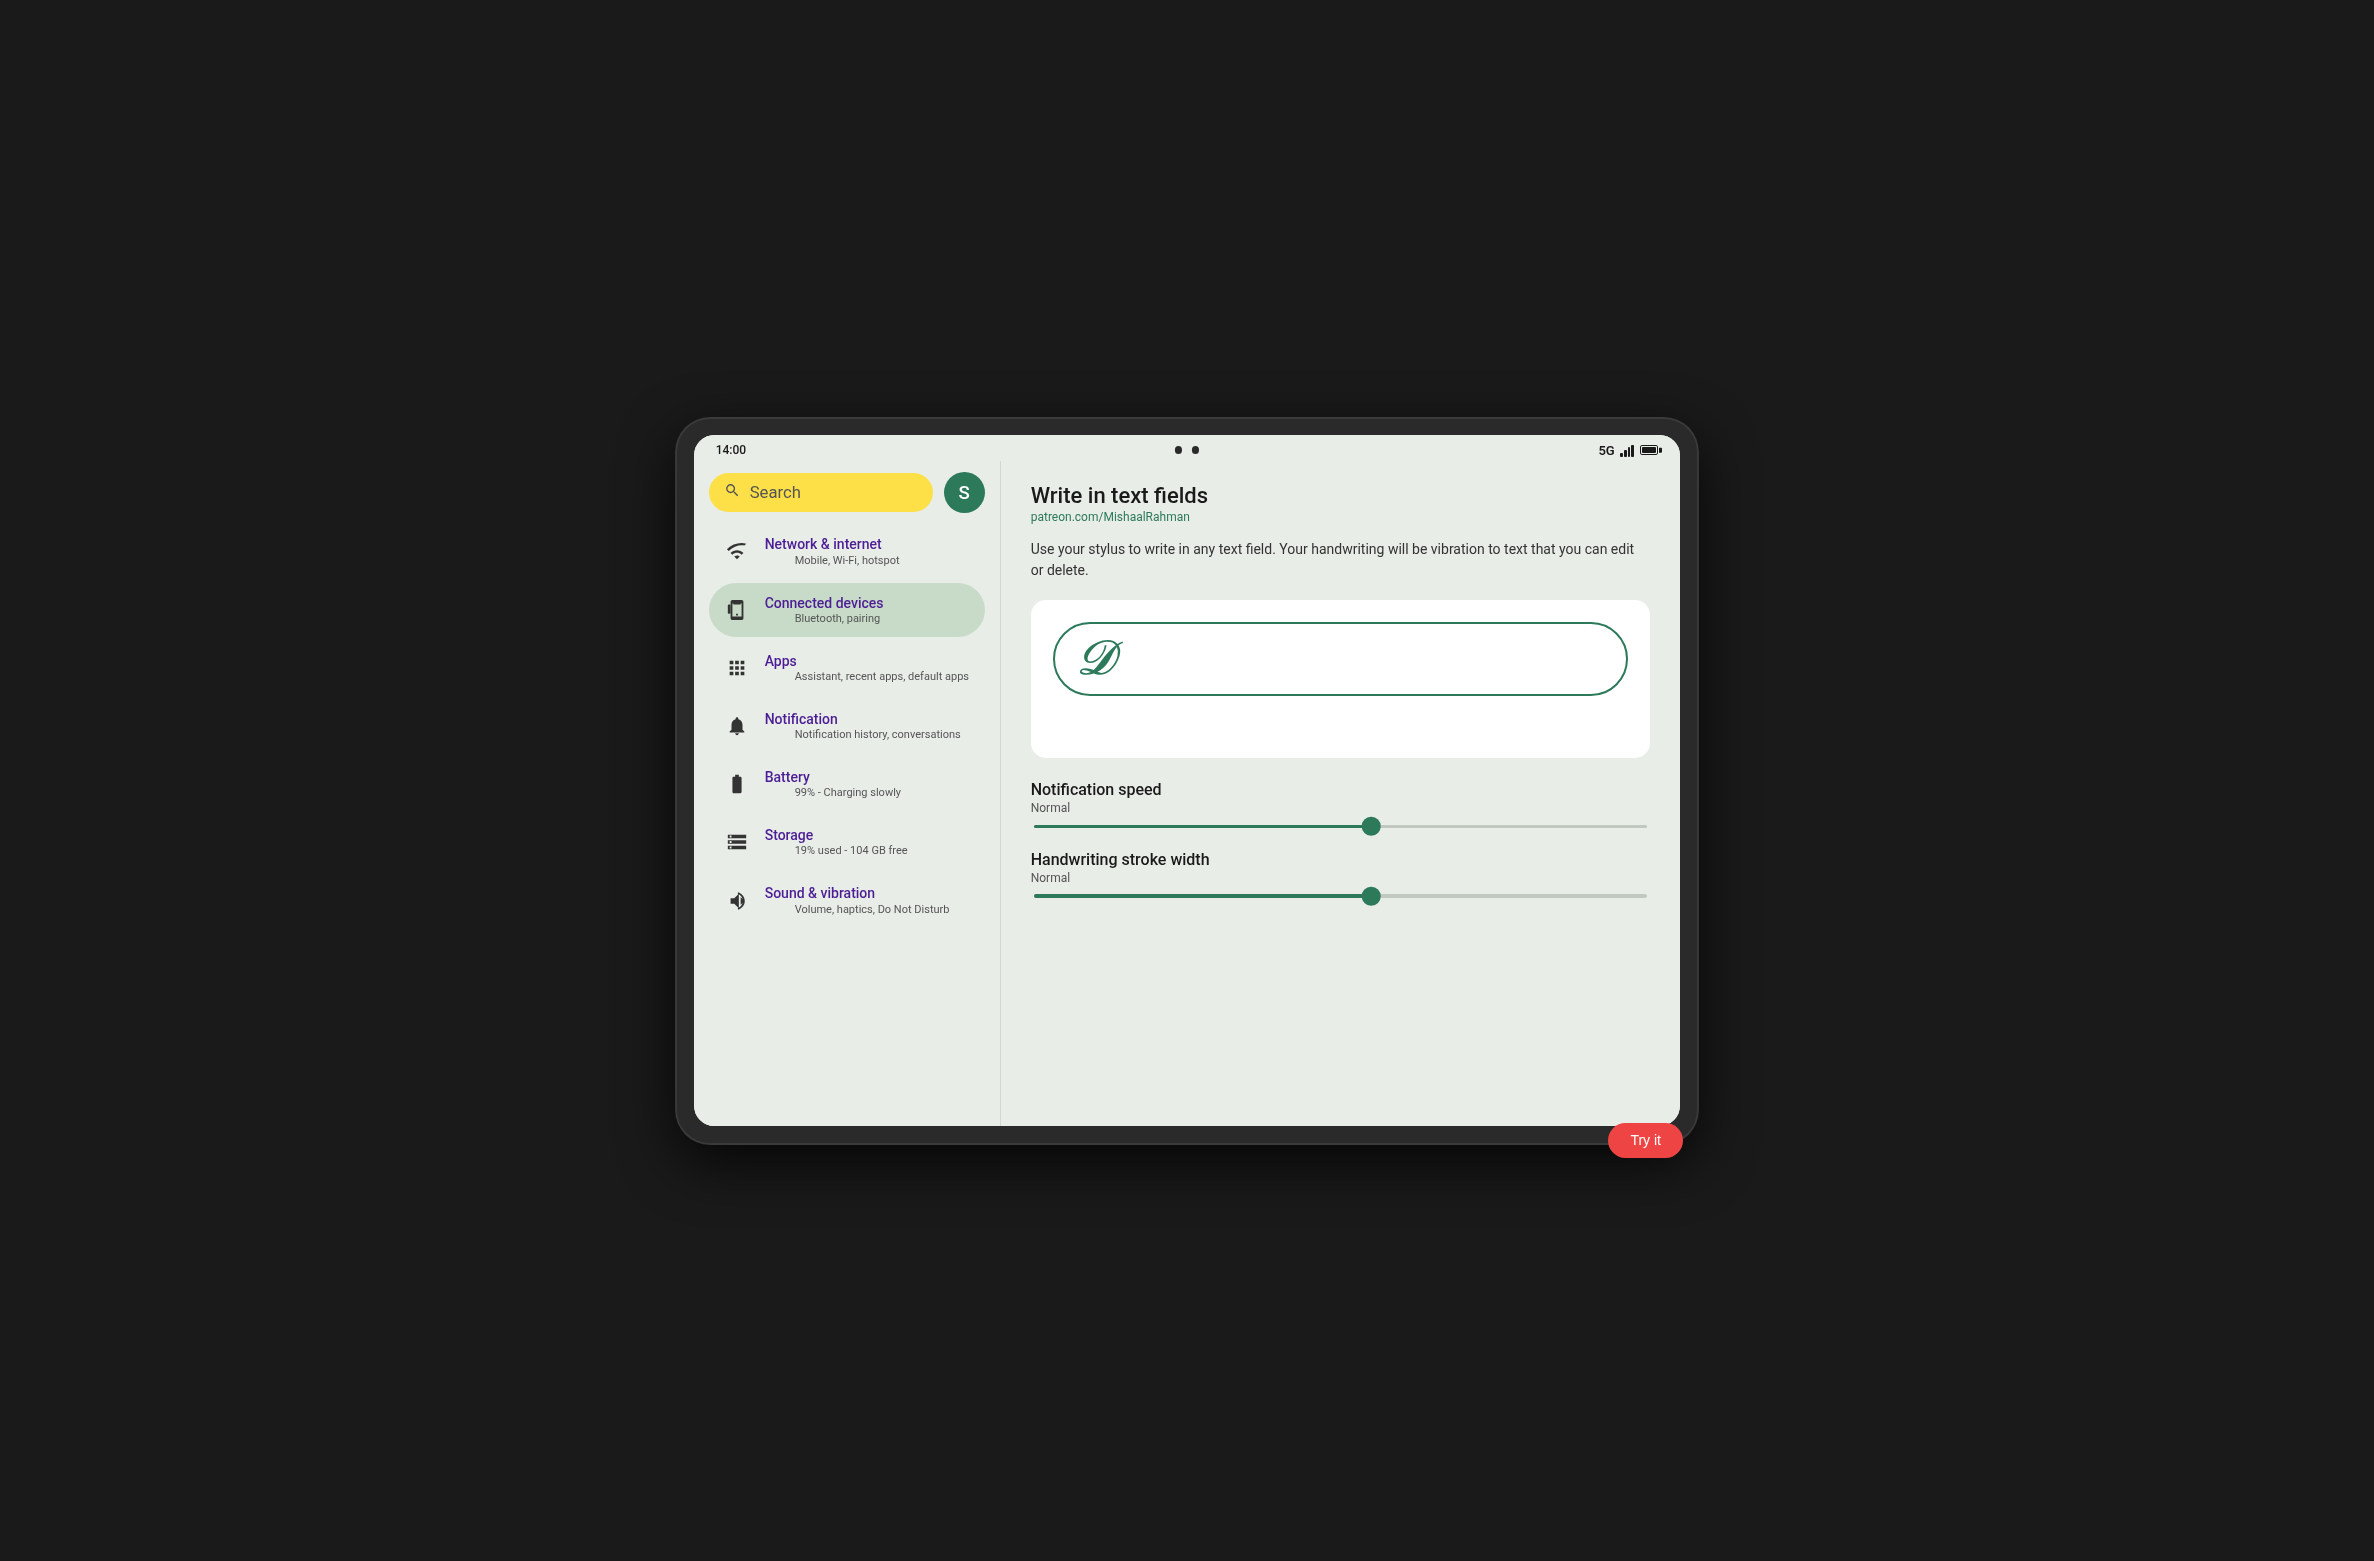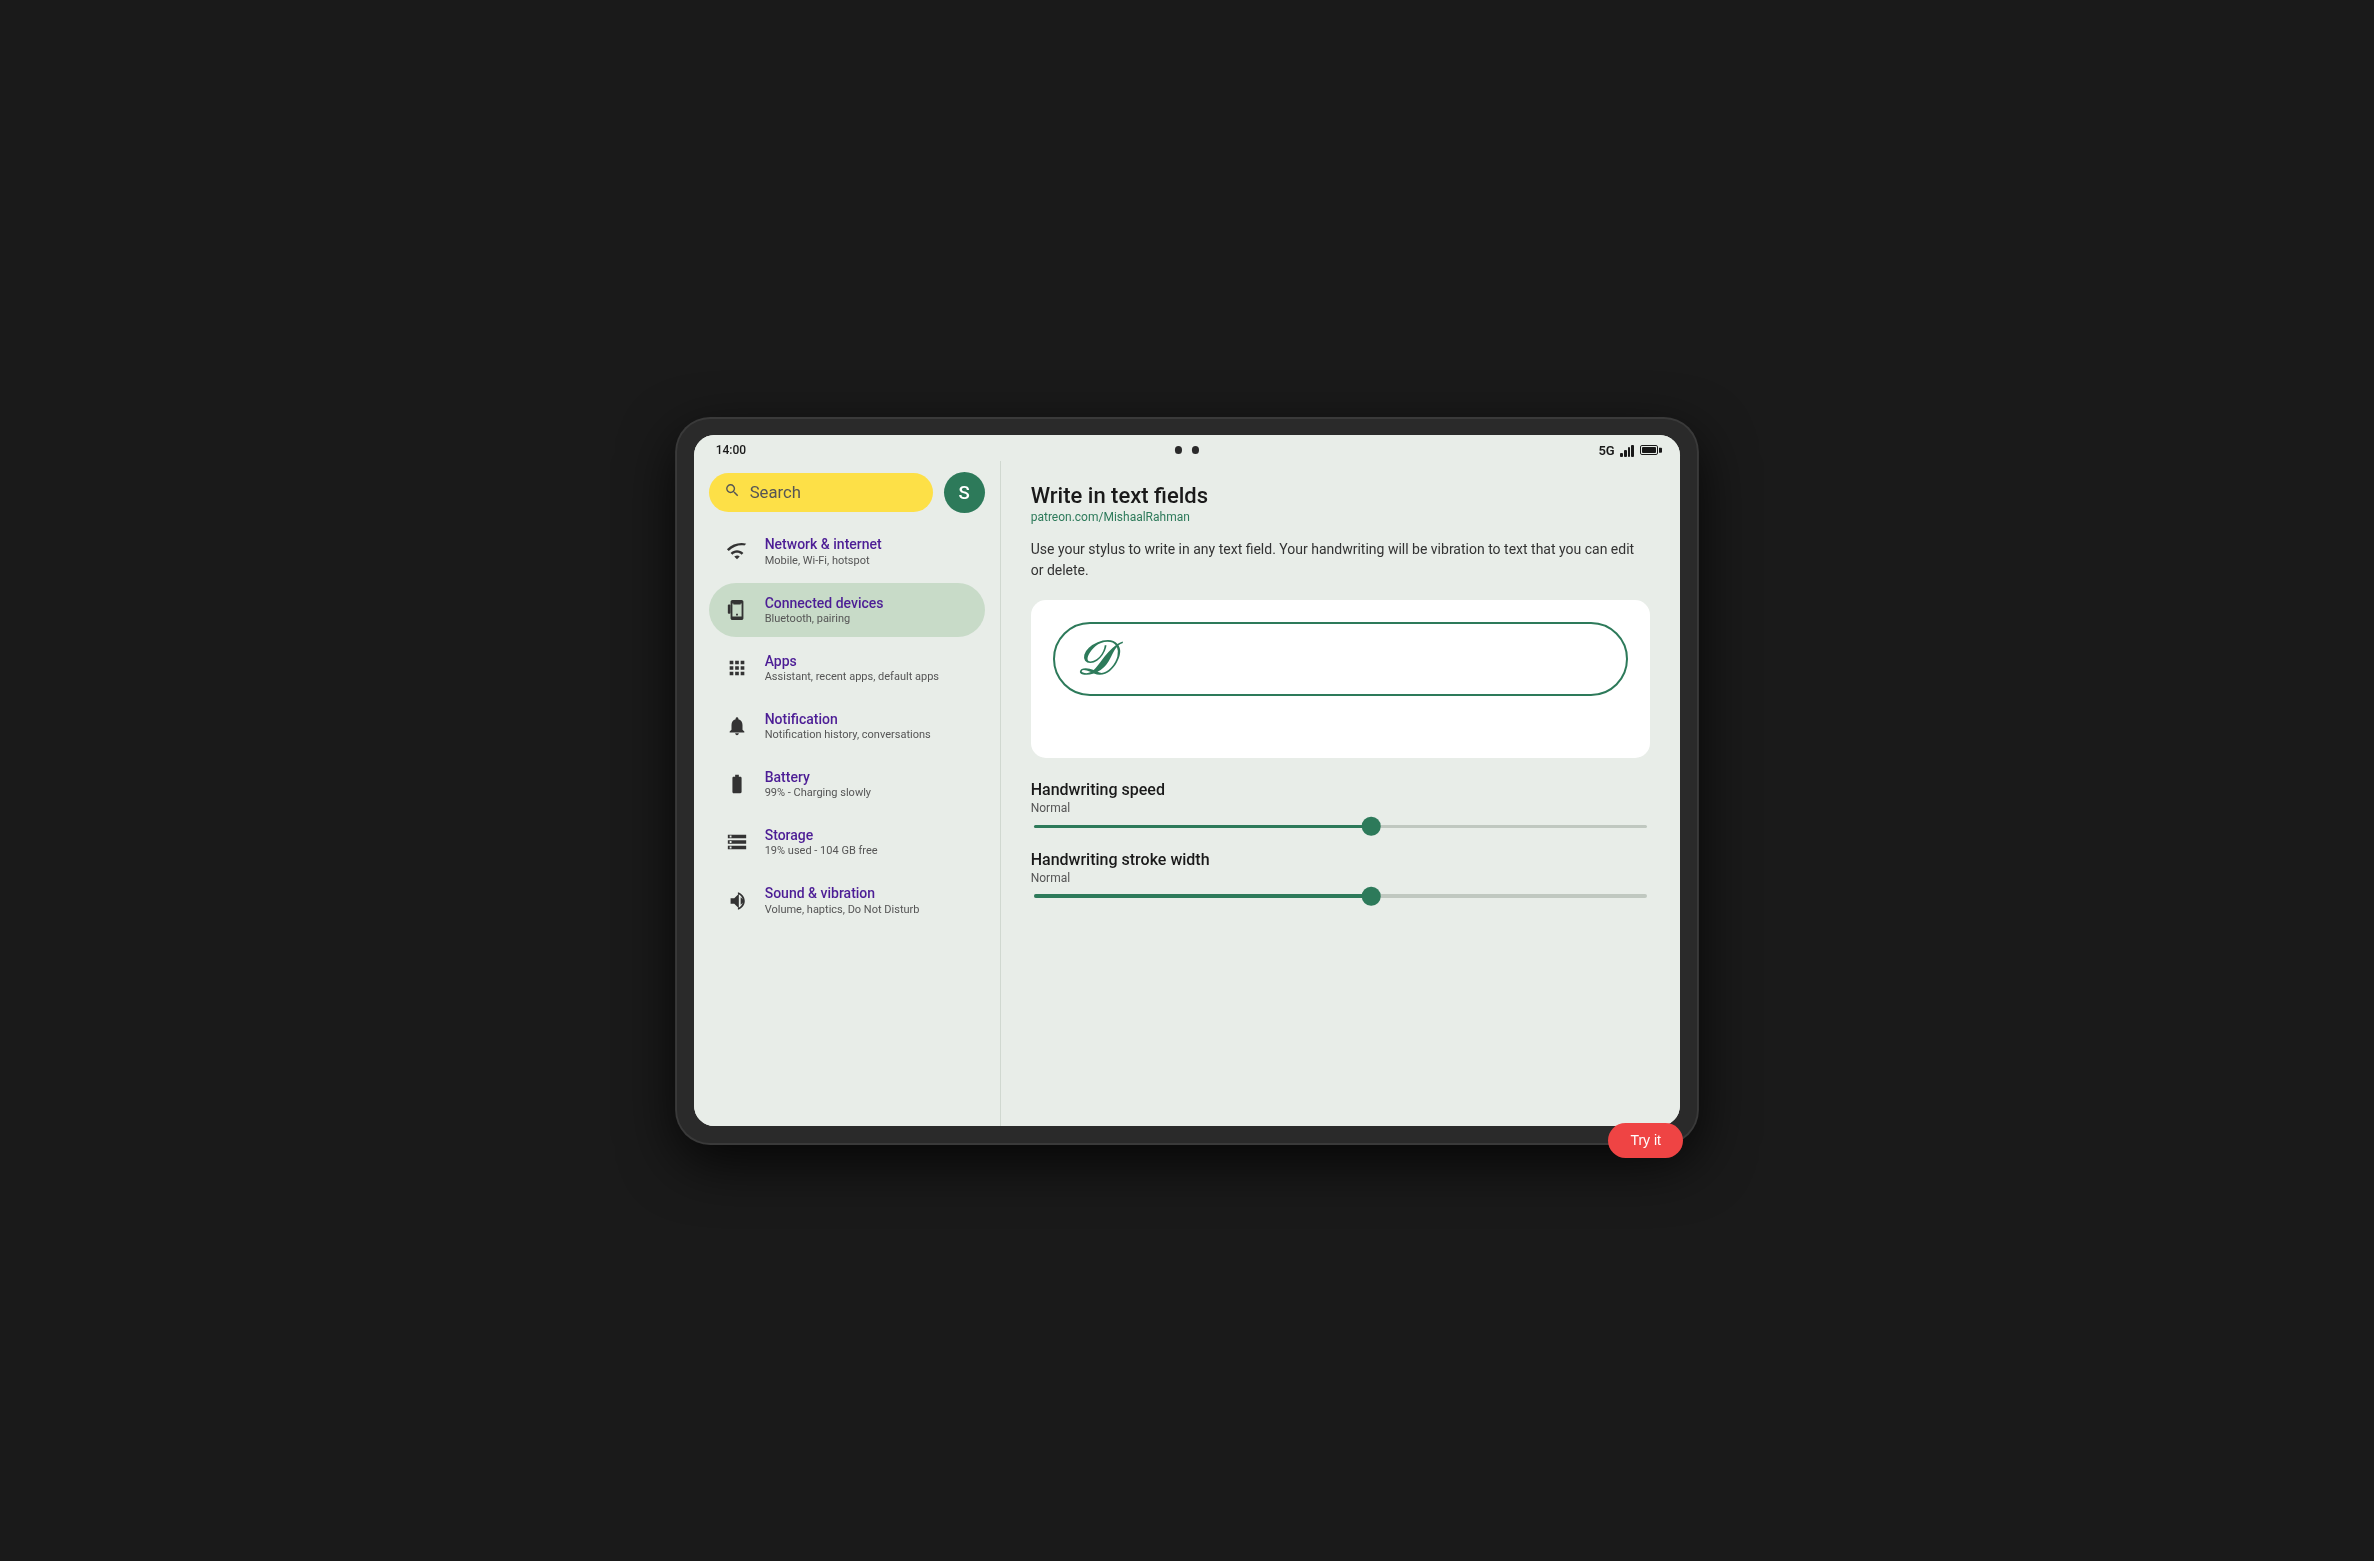--- a/index.html
+++ b/index.html
@@ -210,20 +210,21 @@
       font-size: 14px;
       font-weight: 500;
       color: #4c1d95;
       line-height: 1.3;
     }
 
     .sidebar-item-subtitle {
       font-size: 11px;
       color: #555;
       line-height: 1.3;
+      margin-left: 30px;
     }
 
     
     .right-panel {
       flex: 1;
       background: #e8ede8;
       padding: 22px 30px;
       overflow-y: auto;
       border-left: 0.9px solid #d0d8d0;
     }
@@ -496,21 +497,21 @@
         <div class="demo-card">
           <div class="handwriting-area">
             <span class="handwriting-letter">𝓓</span>
           </div>
           <div class="demo-card-footer">
             <button class="try-it-btn">Try it</button>
           </div>
         </div>
 
         <div class="setting-section">
-          <div class="setting-label">Handwriting speed</div>
+          <div class="setting-label">Notification speed</div>
           <div class="setting-value">Normal</div>
           <div class="slider-track">
             <div class="slider-fill" style="width: 55%;"></div>
             <div class="slider-thumb" style="left: 55%;"></div>
           </div>
         </div>
 
         <div class="setting-section">
           <div class="setting-label">Handwriting stroke width</div>
           <div class="setting-value">Normal</div>

